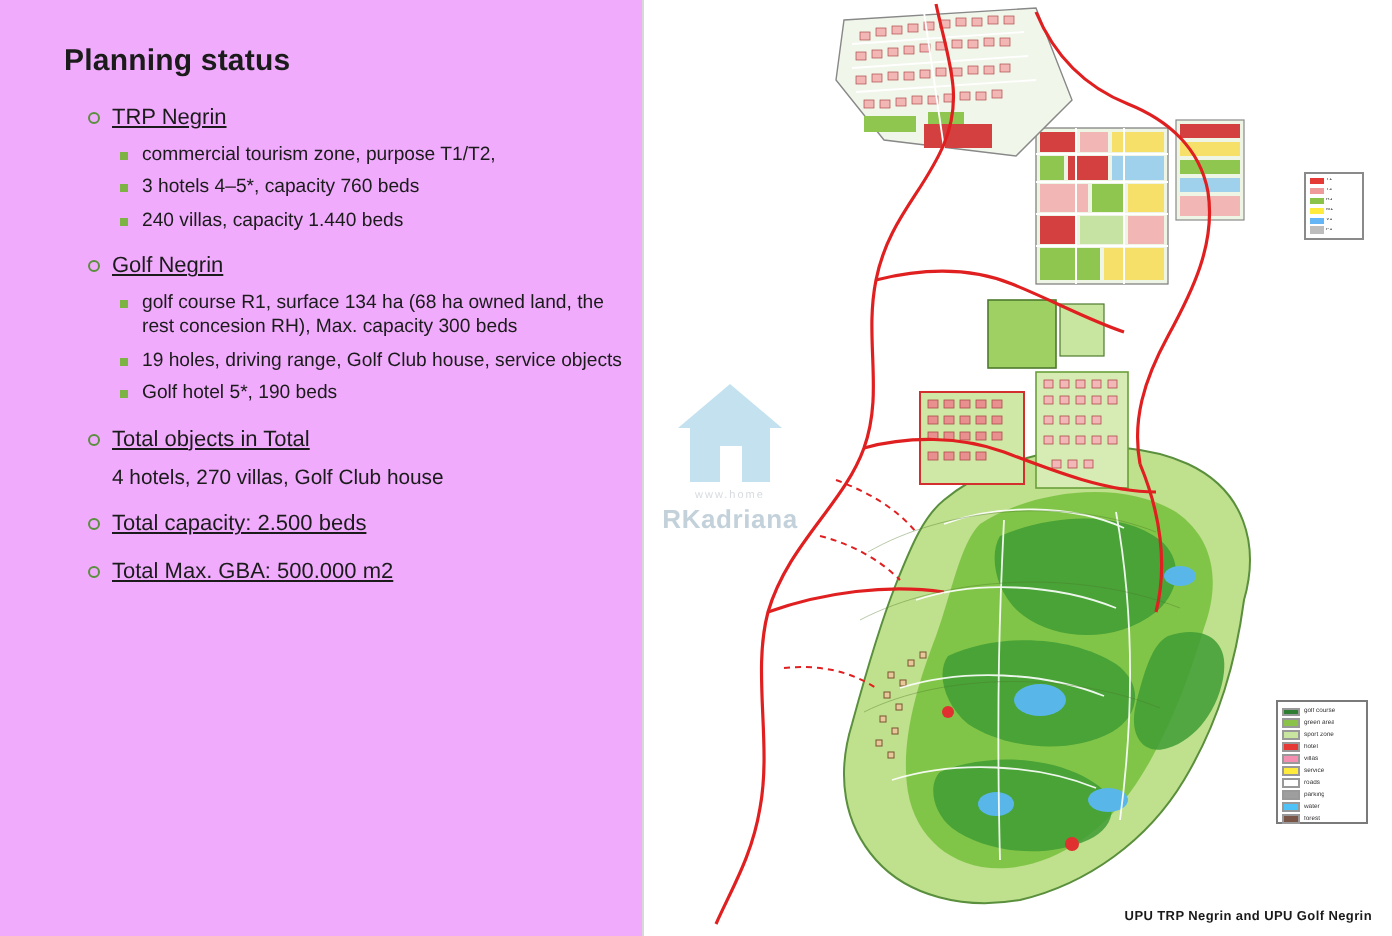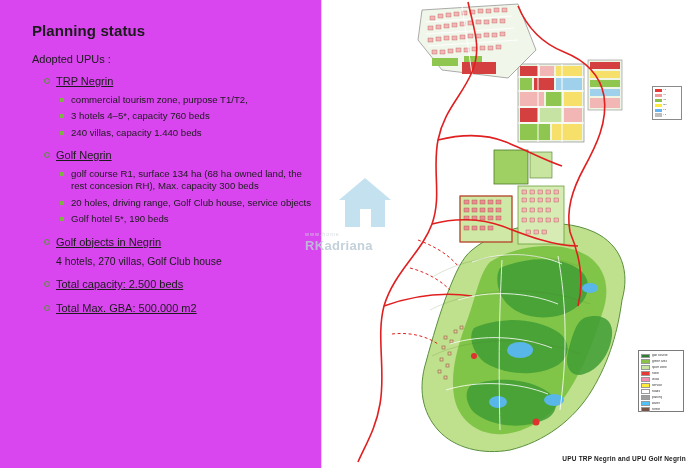--- a/index.html
+++ b/index.html
@@ -23,21 +23,21 @@
   
   #left-panel {
     position: absolute;
     left: 0;
     top: 0;
     width: 322px;
     height: 468px;
     box-sizing: border-box;
     padding: 16px 10px 10px 30px;
     border-right: 1px solid #d8d8d8;
-    background: #d946ef;
+    background: #f0abfc;
   }
   #page-title {
     font-size: 15px;
     font-weight: bold;
     color: #1b1b1b;
     margin: 6px 0 14px 2px;
     letter-spacing: 0.1px;
   }
   .subhead {
     font-size: 11px;
@@ -162,23 +162,23 @@
     padding: 1.5px;
   }
   #map-legend2 .lg-row { display: flex; align-items: center; height: 4.4px; margin-bottom: 0.5px; }
   #map-legend2 .lg-sw { width: 7px; height: 3.4px; margin-right: 1.5px; flex: none; }
   #map-legend2 .lg-tx { font-size: 2.6px; color: #333; line-height: 1; white-space: nowrap; overflow: hidden; }
 
   
   #watermark {
     position: absolute;
     left: 305px;
-    top: 178px;
+    top: 192px;
     width: 120px;
-    text-align: left;
+    text-align: center;
     pointer-events: none;
     opacity: 0.85;
   }
   #watermark .wm-house {
     position: relative;
     width: 58px;
     height: 52px;
     margin: 0 auto;
   }
   #watermark .wm-roof {
@@ -223,21 +223,20 @@
 </style>
 </head>
 <body>
 
 <div id="slide">
 
   <div id="left-panel">
 
     <div id="page-title">Planning status</div>
 
-    <div class="subhead">Adopted UPUs :</div>
 
     <div class="group">
       <div class="lvl1">
         <span class="b1"></span>
         <span class="lvl1-title">TRP Negrin</span>
       </div>
       <div class="lvl2">
         <span class="b2"></span>
         <span>commercial tourism zone, purpose  T1/T2,</span>
       </div>
@@ -255,32 +254,32 @@
       <div class="lvl1">
         <span class="b1"></span>
         <span class="lvl1-title">Golf Negrin</span>
       </div>
       <div class="lvl2">
         <span class="b2"></span>
         <span>golf course R1, surface 134 ha (68 ha owned land, the rest concesion RH), Max. capacity 300 beds</span>
       </div>
       <div class="lvl2">
         <span class="b2"></span>
-        <span>20 holes, driving range, Golf Club house, service objects</span>
+        <span>19 holes, driving range, Golf Club house, service objects</span>
       </div>
       <div class="lvl2">
         <span class="b2"></span>
         <span>Golf hotel 5*, 190 beds</span>
       </div>
     </div>
 
     <div class="group">
       <div class="lvl1">
         <span class="b1"></span>
-        <span class="strong-line">Golf objects in Negrin</span>
+        <span class="strong-line">Total objects in Total</span>
       </div>
       <div class="plain">4 hotels, 270 villas, Golf Club house</div>
     </div>
 
     <div class="group">
       <div class="lvl1">
         <span class="b1"></span>
         <span class="strong-line">Total capacity: 2.500 beds</span>
       </div>
     </div>

